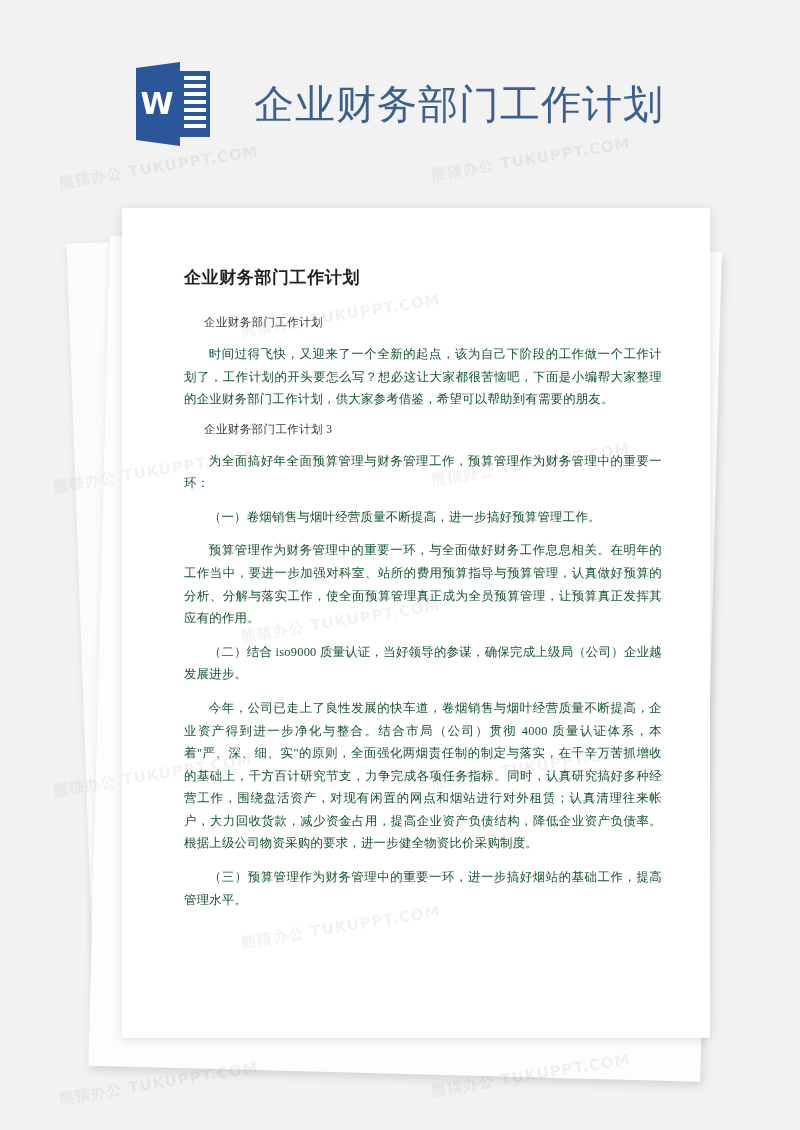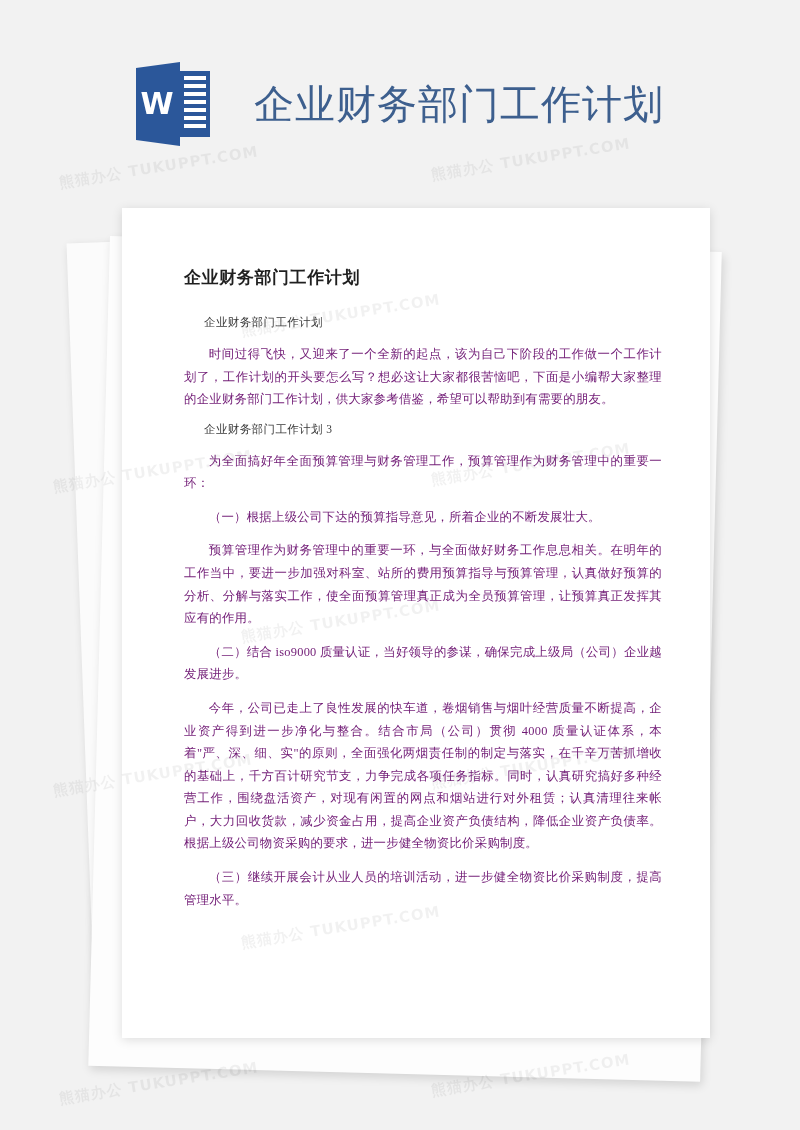--- a/index.html
+++ b/index.html
@@ -141,21 +141,21 @@
   }
 
   p.doc-p {
     font-size: 12.4px;
     line-height: 1.82;
     letter-spacing: 0.25px;
     text-align: justify;
     text-justify: inter-ideograph;
     margin: 0 0 11px 0;
     text-indent: 2em;
-    color: #701a75;
+    color: #14532d;
   }
 </style>
 </head>
 <body>
 
 <div class="stack">
 
   <div class="sheet-back-left"></div>
   <div class="sheet-back-bottom"></div>
 
@@ -165,29 +165,29 @@
       <h1 class="doc-title">企业财务部门工作计划</h1>
 
       <div class="doc-sub">企业财务部门工作计划</div>
 
       <p class="doc-p">时间过得飞快，又迎来了一个全新的起点，该为自己下阶段的工作做一个工作计划了，工作计划的开头要怎么写？想必这让大家都很苦恼吧，下面是小编帮大家整理的企业财务部门工作计划，供大家参考借鉴，希望可以帮助到有需要的朋友。</p>
 
       <div class="doc-sub">企业财务部门工作计划 3</div>
 
       <p class="doc-p">为全面搞好年全面预算管理与财务管理工作，预算管理作为财务管理中的重要一环：</p>
 
-      <p class="doc-p">（一）根据上级公司下达的预算指导意见，所着企业的不断发展壮大。</p>
+      <p class="doc-p">（一）卷烟销售与烟叶经营质量不断提高，进一步搞好预算管理工作。</p>
 
       <p class="doc-p">预算管理作为财务管理中的重要一环，与全面做好财务工作息息相关。在明年的工作当中，要进一步加强对科室、站所的费用预算指导与预算管理，认真做好预算的分析、分解与落实工作，使全面预算管理真正成为全员预算管理，让预算真正发挥其应有的作用。</p>
 
       <p class="doc-p">（二）结合 iso9000 质量认证，当好领导的参谋，确保完成上级局（公司）企业越发展进步。</p>
 
       <p class="doc-p">今年，公司已走上了良性发展的快车道，卷烟销售与烟叶经营质量不断提高，企业资产得到进一步净化与整合。结合市局（公司）贯彻 4000 质量认证体系，本着"严、深、细、实"的原则，全面强化两烟责任制的制定与落实，在千辛万苦抓增收的基础上，千方百计研究节支，力争完成各项任务指标。同时，认真研究搞好多种经营工作，围绕盘活资产，对现有闲置的网点和烟站进行对外租赁；认真清理往来帐户，大力回收货款，减少资金占用，提高企业资产负债结构，降低企业资产负债率。根据上级公司物资采购的要求，进一步健全物资比价采购制度。</p>
 
-      <p class="doc-p">（三）继续开展会计从业人员的培训活动，进一步健全物资比价采购制度，提高管理水平。</p>
+      <p class="doc-p">（三）预算管理作为财务管理中的重要一环，进一步搞好烟站的基础工作，提高管理水平。</p>
 
 
     </div>
   </div>
 </div>
 
 <div class="header">
 
   <div class="word-icon">
     <svg width="74" height="84" viewBox="0 0 74 84" xmlns="http://www.w3.org/2000/svg">

